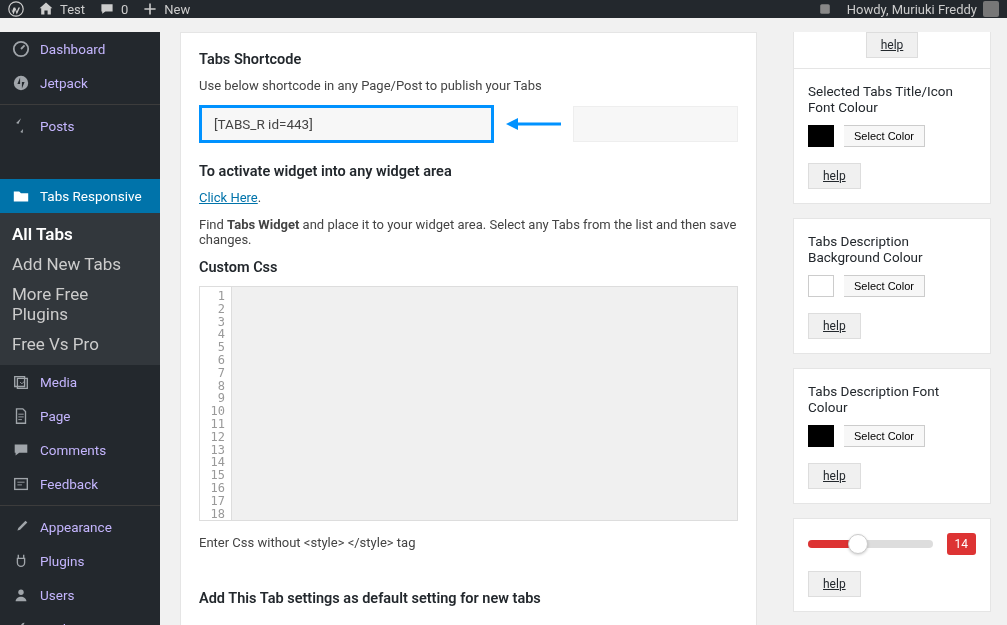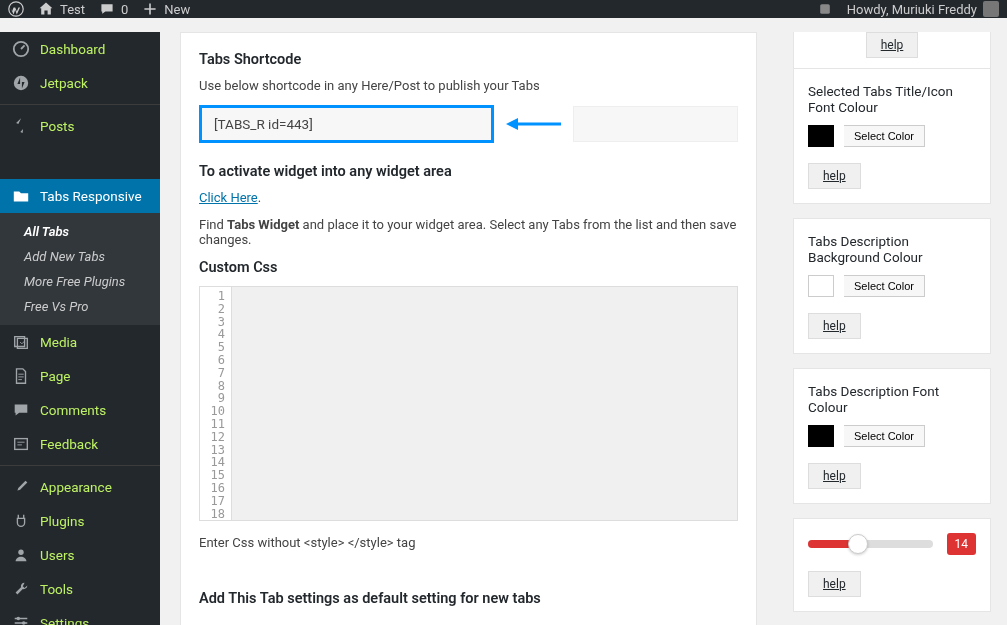--- a/index.html
+++ b/index.html
@@ -9,25 +9,25 @@
 .adminbar { background: #23282d; color: #eee; height: 18px; display: flex; align-items: center; justify-content: space-between; padding: 0 8px; font-size: 13px; }
 .adminbar-left, .adminbar-right { display: flex; align-items: center; gap: 14px; }
 .adminbar-item { display: flex; align-items: center; gap: 6px; color: #ccc; cursor: pointer; }
 .adminbar .icon { width: 16px; height: 16px; display: inline-flex; align-items: center; justify-content: center; }
 .avatar { width: 16px; height: 16px; background: #777; border-radius: 2px; }
 
 
 .sidebar { position: absolute; top: 32px; left: 0; bottom: 0; width: 160px; background: #23282d; color: #eee; font-size: 14px; overflow: hidden; }
 .sidebar ul { list-style: none; }
 .sidebar li { padding: 0; }
-.sidebar a.menu { display: flex; align-items: center; gap: 10px; padding: 8px 12px; color: #bef264; text-decoration: none; font-size: 13.5px; cursor: pointer; }
+.sidebar a.menu { display: flex; align-items: center; gap: 10px; padding: 8px 12px; color: #c4b5fd; text-decoration: none; font-size: 13.5px; cursor: pointer; }
 .sidebar a.menu.current { background: #0073aa; color: #fff; position: relative; margin-top: 36px; }
 .sidebar a.menu.current::after { content: ""; position: absolute; right: -8px; top: 50%; transform: translateY(-50%); border: 8px solid transparent; border-right-color: #f1f1f1; }
 .sidebar .submenu { background: #32373c; padding: 6px 0; }
-.sidebar .submenu a { display: block; padding: 5px 24px; color: #ccc; font-size: 13px; text-decoration: none; cursor: pointer; font-style: italic; }
+.sidebar .submenu a { display: block; padding: 5px 12px; color: #ccc; font-size: 17px; text-decoration: none; cursor: pointer; }
 .sidebar .submenu a.active { color: #fff; font-weight: 600; }
 .sidebar .sep { border-top: 1px solid #3c3c3c; margin: 4px 0; }
 .sidebar .micon { width: 18px; height: 18px; display: inline-flex; align-items: center; justify-content: center; color: #a0a5aa; font-size: 16px; }
 .sidebar a.menu.current .micon { color: #fff; }
 .sidebar .collapse { padding: 8px 12px; color: #aaa; font-size: 12px; cursor: pointer; display: flex; align-items: center; gap: 8px; }
 
 
 .main { position: absolute; top: 32px; left: 160px; right: 0; bottom: 0; background: #f1f1f1; display: flex; }
 .content { flex: 1; padding: 0 20px 20px; overflow: hidden; }
 .card { background: #fff; border: 1px solid #e5e5e5; padding: 18px 18px; }
@@ -273,21 +273,21 @@
         </span>
         <span>Collapse menu</span>
       </li>
   </ul>
 </nav>
 
 <div class="main">
   <div class="content">
     <div class="card">
       <h3>Tabs Shortcode</h3>
-      <p>Use below shortcode in any Here/Post to publish your Tabs</p>
+      <p>Use below shortcode in any Page/Post to publish your Tabs</p>
       <div class="shortcode-row">
         <div class="shortcode-box">[TABS_R id=443]</div>
         <span class="arrow">
           <svg width="55" height="14" viewBox="0 0 55 14">
               <line x1="55" y1="7" x2="8" y2="7" stroke="#0092ff" stroke-width="3"></line>
               <polygon points="0,7 12,1 12,13" fill="#0092ff"></polygon>
             </svg>
         </span>
         <div class="shortcode-fill"></div>
       </div>

